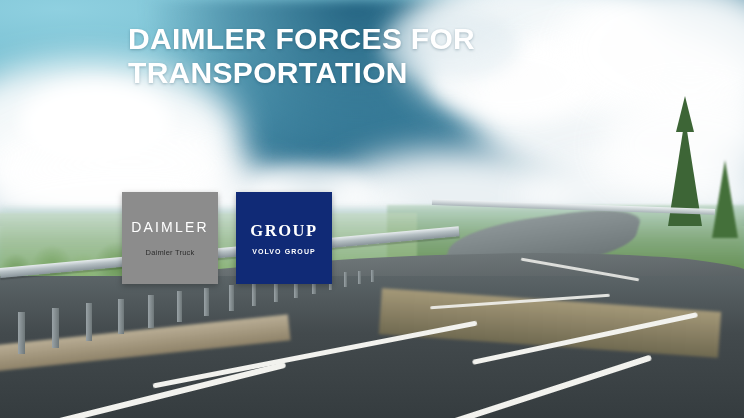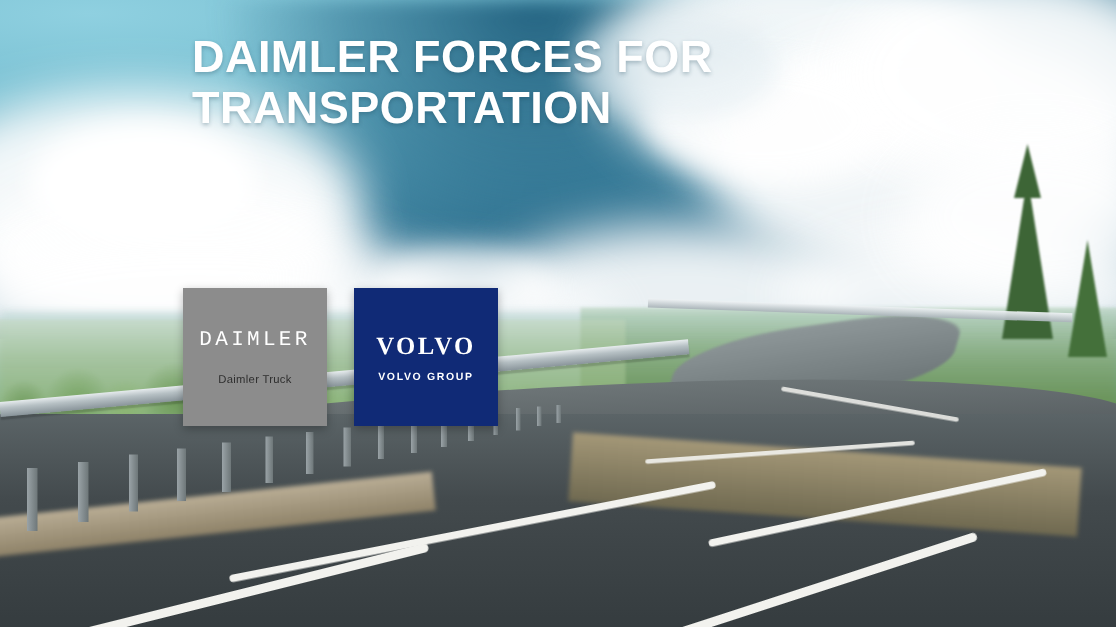--- a/index.html
+++ b/index.html
@@ -94,21 +94,21 @@
   }
   .hl.teal{color:#166b7c;text-shadow:0 1px 2px rgba(255,255,255,.22);}
   .hl sub{font-size:.62em;vertical-align:baseline;position:relative;top:.22em;}
 
   
   .logos{position:absolute;left:122px;top:192px;display:flex;gap:18px;z-index:7;}
   .logobox{width:96px;height:92px;display:flex;flex-direction:column;
     align-items:center;justify-content:center;box-shadow:0 2px 6px rgba(0,0,0,.28);}
   .box-daimler{background:#8c8c8c;}
   .box-volvo{background:#102a76;}
-  .daimler-word{font-family:Liberation Mono, monospace;
+  .daimler-word{font-family:Liberation Sans, sans-serif;
     color:#ffffff;font-size:14px;letter-spacing:2.2px;font-weight:400;}
   .daimler-sub{color:#2e2e2e;font-size:7.5px;margin-top:13px;letter-spacing:.2px;}
   .volvo-word{color:#ffffff;font-size:16.5px;font-weight:bold;letter-spacing:1.6px;
     font-family:"Liberation Serif","DejaVu Serif",serif;}
   .volvo-sub{color:#ffffff;font-size:7px;font-weight:bold;letter-spacing:1.1px;margin-top:7px;}
 
   
   .watermark{position:absolute;right:8px;bottom:4px;z-index:9;
     width:232px;height:62px;}
   .wm-swoosh{position:absolute;right:4px;bottom:8px;width:210px;height:48px;
@@ -216,19 +216,19 @@
     <div class="hl">DAIMLER FORCES FOR</div>
     <div class="hl">TRANSPORTATION</div>
   </div>
 
   <div class="logos">
     <div class="logobox box-daimler">
       <div class="daimler-word">DAIMLER</div>
       <div class="daimler-sub">Daimler Truck</div>
     </div>
     <div class="logobox box-volvo">
-      <div class="volvo-word">VOLVO</div>
+      <div class="volvo-word">GROUP</div>
       <div class="volvo-sub">VOLVO GROUP</div>
     </div>
   </div>
 
 
 </div>
 
 </body></html>

